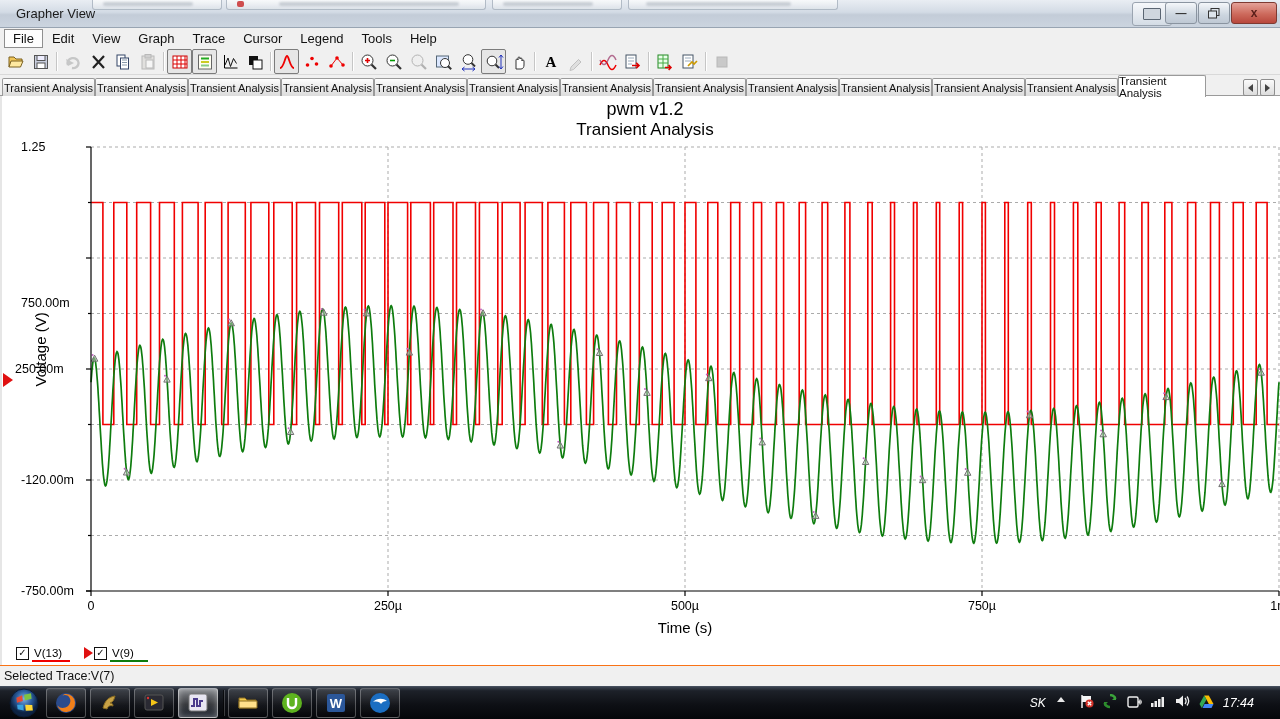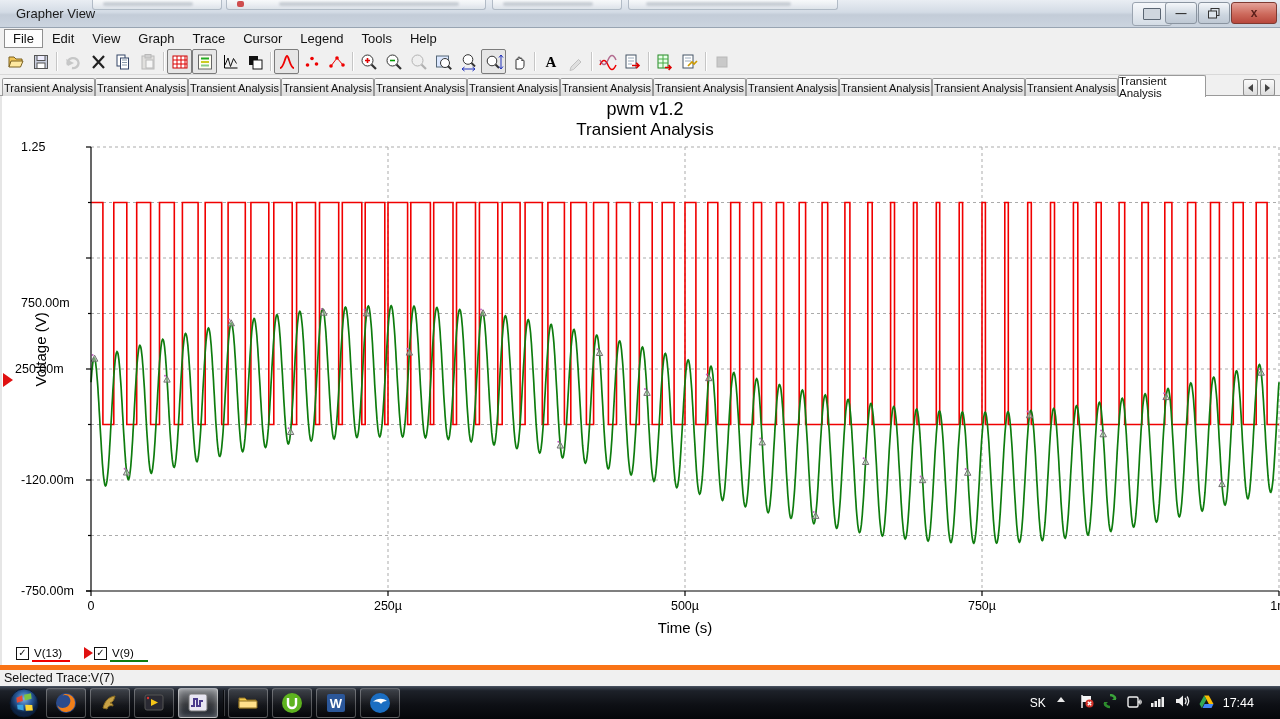--- a/index.html
+++ b/index.html
@@ -70,37 +70,37 @@
   #legend{position:absolute;left:10px;top:540px;height:26px;display:flex;align-items:flex-end;}
   .leg-arrow{width:0;height:0;border-top:6px solid transparent;border-bottom:6px solid transparent;
     border-left:9px solid #e01010;margin:0 1px 3px 14px;}
   .leg-check{width:11px;height:11px;border:1.5px solid #111;background:#fff;font-size:10px;line-height:10px;
     font-weight:bold;color:#111;text-align:center;margin:0 3px 2px 0;}
   .leg-block{display:flex;flex-direction:column;align-items:flex-start;}
   .leg-name{font-size:11.5px;color:#000;margin-left:2px;}
   .leg-line{width:38px;height:2px;margin-top:1px;}
 
   
-  #statusbar{left:0;top:665px;width:1280px;height:21px;background:#f0f0f0;border-top:5px solid #f97316;
+  #statusbar{left:0;top:665px;width:1280px;height:21px;background:#f0f0f0;border-top:1px solid #f97316;
     display:flex;align-items:center;box-sizing:border-box;}
   #status-text{font-size:12.5px;color:#111;margin-left:4px;}
 
   
   #taskbar{left:0;top:686px;width:1280px;height:33px;
     background:linear-gradient(#3b4350 0%,#1d2129 12%,#0e1015 55%,#05060a 100%);
     border-top:1px solid #454e5c;display:flex;align-items:center;box-sizing:border-box;}
   #startorb{width:36px;height:30px;margin-left:6px;display:flex;align-items:center;justify-content:center;}
   .tk-btn{width:38px;height:28px;margin-left:4px;border:1px solid rgba(255,255,255,.28);border-radius:3px;
     background:linear-gradient(rgba(255,255,255,.14),rgba(255,255,255,.03) 60%,rgba(0,0,0,.15));
     display:flex;align-items:center;justify-content:center;}
   .tk-btn.active{background:linear-gradient(rgba(255,255,255,.45),rgba(255,255,255,.18) 55%,rgba(120,140,170,.25));
     border-color:rgba(255,255,255,.55);box-shadow:inset 0 0 6px rgba(255,255,255,.4);}
   .tk-sep{width:1px;height:26px;background:rgba(0,0,0,.6);box-shadow:1px 0 0 rgba(255,255,255,.2);margin-left:5px;}
   #tray{margin-left:auto;display:flex;align-items:center;gap:9px;padding-right:26px;}
-  .tray-text{color:#fff;font-size:12px;}
+  .tray-text{color:#fff;font-size:12px;font-style:italic;}
   #tray-clock{font-size:12.5px;}
 </style>
 </head>
 <body>
 
 <div id="screen">
 
   <div id="titlebar" class="abs">
     <div class="ghost" style="left:92px;width:128px;">
         <div class="smudge"></div>

